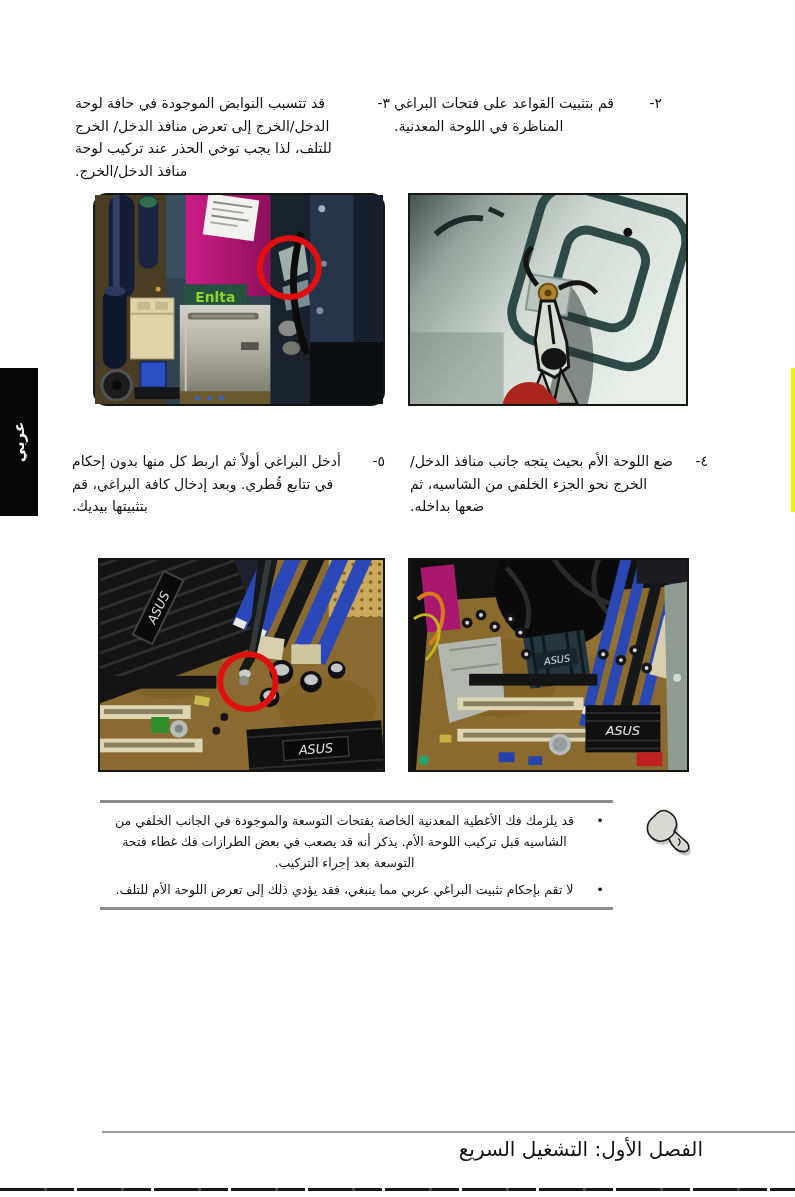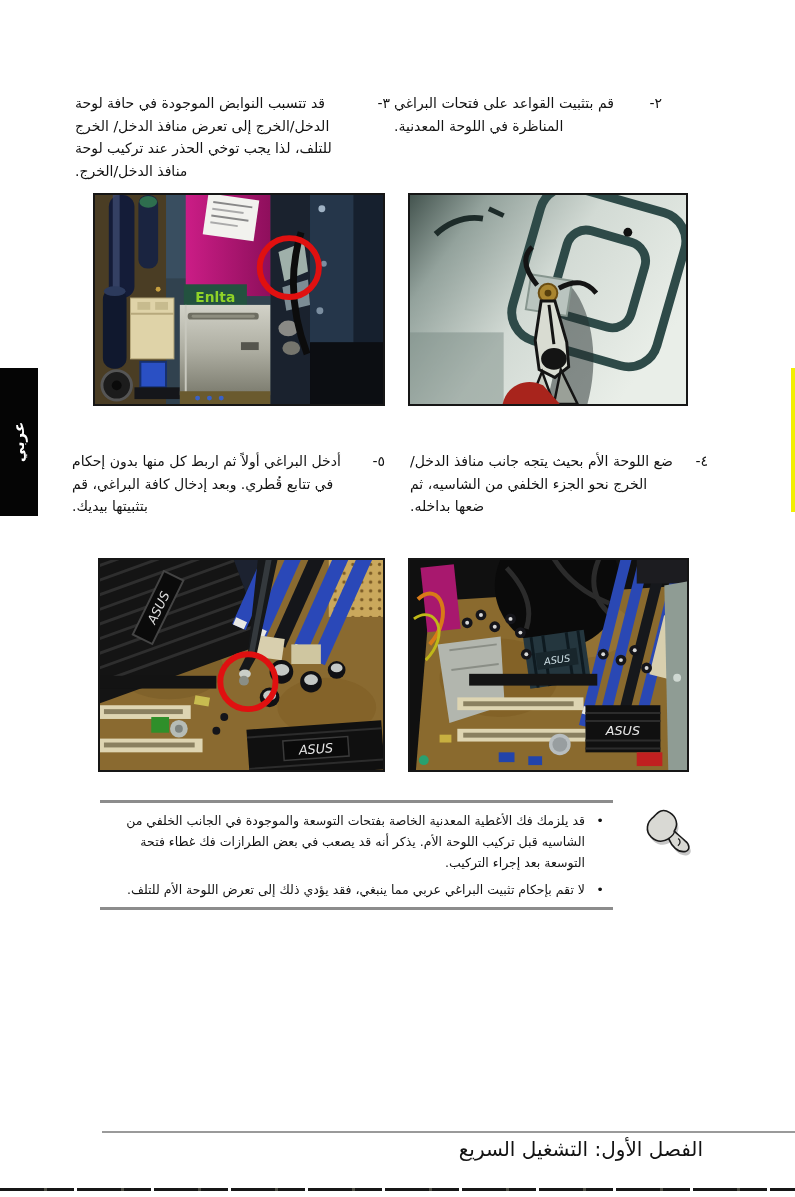--- a/index.html
+++ b/index.html
@@ -19,21 +19,21 @@
   .step{position:absolute;display:flex;gap:7px;font-size:14px;line-height:22.5px;}
   .step-num{flex:0 0 26px;white-space:nowrap;text-align:right;}
   .step-text{flex:1;text-align:left;}
   
   .photo{position:absolute;border:2px solid #161616;box-sizing:border-box;background:#444;}
   .photo svg{display:block;width:100%;height:100%;}
   
   .rule{position:absolute;background:#8c8c8c;}
   .note-item{position:absolute;display:flex;gap:9px;font-size:12.5px;line-height:21px;}
   .note-bullet{flex:0 0 10px;font-size:13px;line-height:21px;}
-  .note-text{flex:1;}
+  .note-text{flex:1;text-align:center;}
   .hand-icon{position:absolute;left:638px;top:806px;width:60px;height:50px;}
   
   .footer-rule{position:absolute;left:102px;top:1131px;width:693px;height:2px;background:#9a9a9a;}
   .footer-text{position:absolute;right:92px;top:1137px;font-size:20px;}
   .page-edge{
     position:absolute;left:0;top:1188px;width:795px;height:3px;
     background:repeating-linear-gradient(90deg,#171717 0 44px,#4d4d44 44px 47px,#171717 47px 74px,rgba(0,0,0,0) 74px 77px);
   }
   svg text{font-family:"DejaVu Sans",sans-serif;}
 </style>
@@ -86,21 +86,21 @@
         <path d="M133,108 L147,108 L159,150 L161,175 L147,186 L131,178 L127,148 Z" fill="#d9dcd2" stroke="#141414" stroke-width="3"></path>
         <line x1="141" y1="112" x2="146" y2="152" stroke="#141414" stroke-width="3"></line>
         <ellipse cx="146" cy="167" rx="13" ry="11" fill="#141414"></ellipse>
         <path d="M134,180 L121,213 L146,213 Z" fill="#c8ccc2" stroke="#141414" stroke-width="2.5"></path>
         <path d="M153,178 L170,213 L146,213 Z" fill="#9aa098" stroke="#141414" stroke-width="2.5"></path>
         <path d="M94,213 C98,194 118,185 135,194 L152,213 Z" fill="#a8241c"></path>
       </g>
     </svg>
   </div>
 
-  <div class="photo" style="left:93px;top:193px;width:292px;height:213px;">
+  <div class="photo" style="left:93px;top:193px;width:292px;height:213px;border-radius:14px;">
     <svg viewBox="0 0 292 213" preserveAspectRatio="none">
       <defs>
         <linearGradient id="p2met" x1="0" y1="0" x2="0" y2="1">
           <stop offset="0" stop-color="#d2d2c8"></stop>
           <stop offset="0.5" stop-color="#aeaea2"></stop>
           <stop offset="1" stop-color="#7b7b6e"></stop>
         </linearGradient>
         <linearGradient id="p2mag" x1="0" y1="0" x2="1" y2="0">
           <stop offset="0" stop-color="#cb1d86"></stop>
           <stop offset="1" stop-color="#8e0f5c"></stop>

